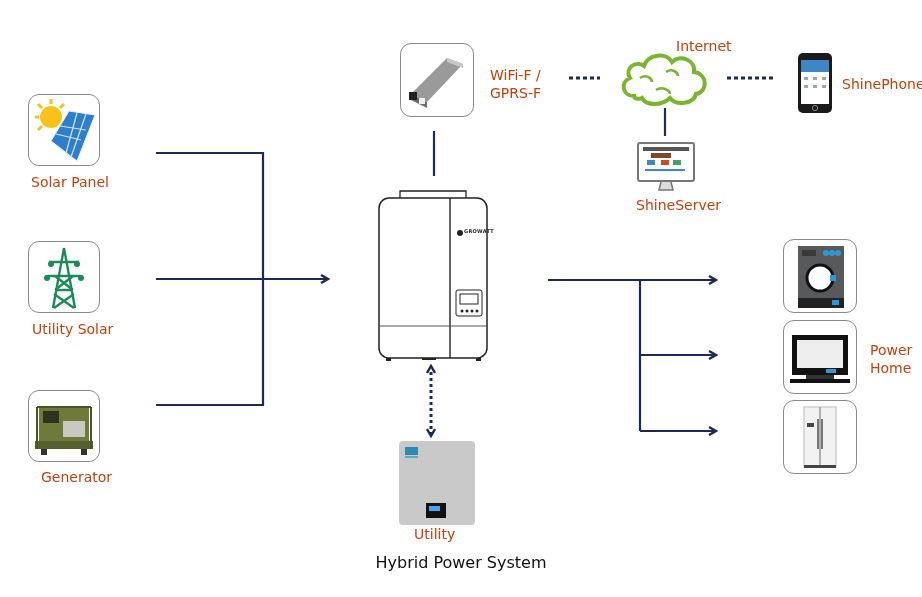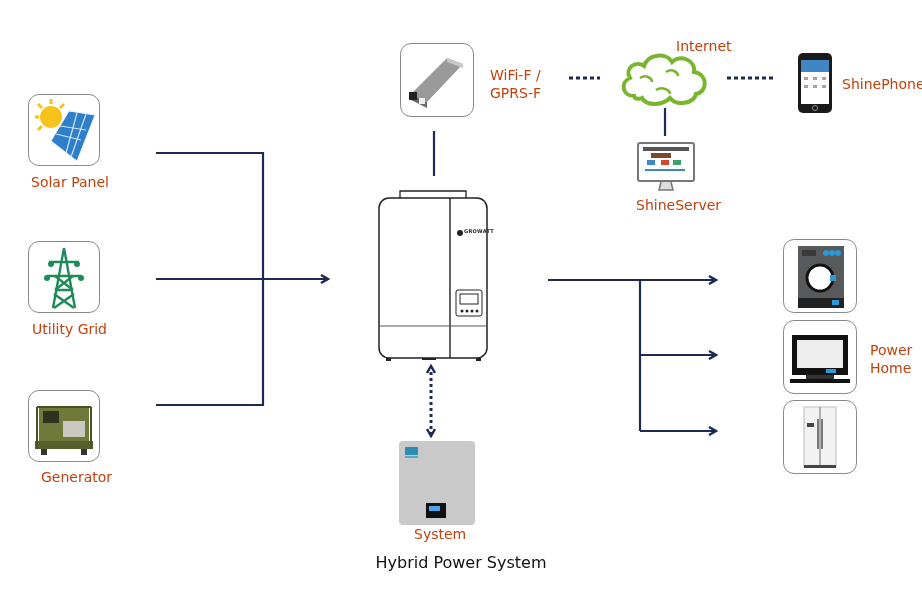--- a/index.html
+++ b/index.html
@@ -71,21 +71,21 @@
       <path d="M26,34 L44,48 M44,34 L26,48 M25,52 L45,66 M45,52 L25,66"></path>
     </g>
     <g fill="#1e8a5a">
         <circle cx="22" cy="22" r="3"></circle>
         <circle cx="48" cy="22" r="3"></circle>
         <circle cx="18" cy="36" r="3"></circle>
         <circle cx="52" cy="36" r="3"></circle>
       </g>
   </svg>
 </div>
-<div class="label" style="left:32px;top:321px;">Utility Grid</div>
+<div class="label" style="left:32px;top:321px;">Utility Solar</div>
 
 <div class="tile" style="left:28px;top:390px;">
   <svg viewBox="0 0 70 70">
     <rect x="10" y="16" width="50" height="36" fill="#6f7a3a"></rect>
     <rect x="14" y="20" width="16" height="12" fill="#2e3320"></rect>
     <rect x="34" y="30" width="22" height="16" fill="#c9c9c2"></rect>
     <rect x="6" y="50" width="58" height="8" fill="#56602d"></rect>
     <rect x="12" y="58" width="6" height="6" fill="#333"></rect>
       <rect x="52" y="58" width="6" height="6" fill="#333"></rect>
     <path d="M8,16 V58 M62,16 V58 M8,16 H62" stroke="#4b5325" stroke-width="2" fill="none"></path>
@@ -161,21 +161,21 @@
 </svg>
 <div class="abs" style="left:464px;top:228px;font-size:5px;font-weight:bold;color:#222;letter-spacing:0.3px;">GROWATT</div>
 
 <svg class="abs" style="left:398px;top:440px;" width="78" height="86" viewBox="0 0 78 86">
   <rect x="1" y="1" width="76" height="84" rx="4" fill="#c9c9c9"></rect>
   <rect x="7" y="7" width="13" height="8" fill="#2e8cb0"></rect>
   <rect x="7" y="16" width="13" height="2" fill="#5fa6c2"></rect>
   <rect x="28" y="63" width="20" height="15" fill="#111"></rect>
   <rect x="31" y="66" width="11" height="5" fill="#4aa3f0"></rect>
 </svg>
-<div class="label" style="left:414px;top:526px;">System</div>
+<div class="label" style="left:414px;top:526px;">Utility</div>
 
 <div class="tile" style="left:783px;top:239px;width:72px;height:72px;">
   <svg viewBox="0 0 72 72">
     <rect x="14" y="6" width="46" height="62" fill="#58595b"></rect>
     <rect x="18" y="10" width="14" height="6" fill="#3a3a3a"></rect>
     <g fill="#2a9ad8">
         <circle cx="42" cy="13" r="3"></circle>
         <circle cx="48" cy="13" r="3"></circle>
         <circle cx="54" cy="13" r="3"></circle>
       </g>

